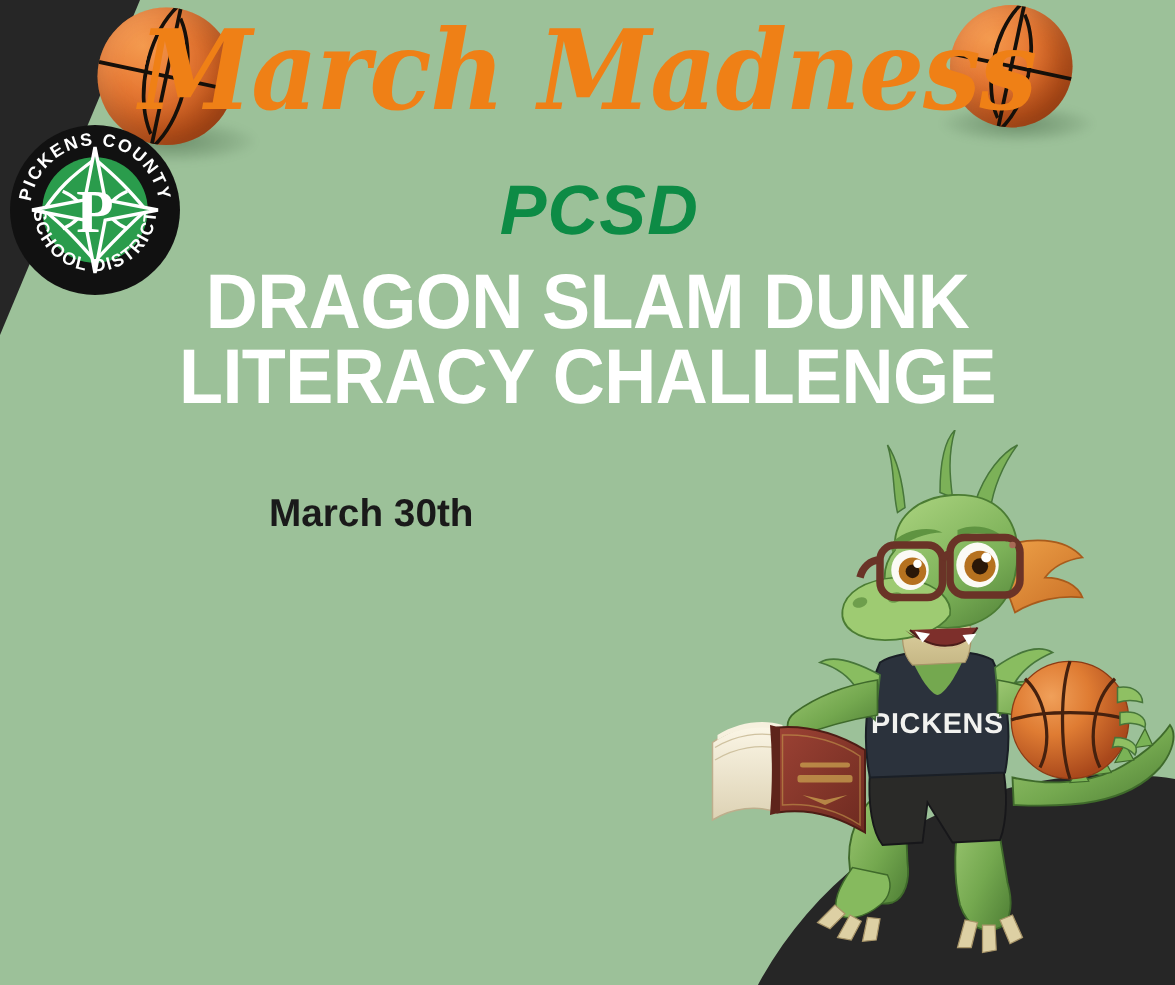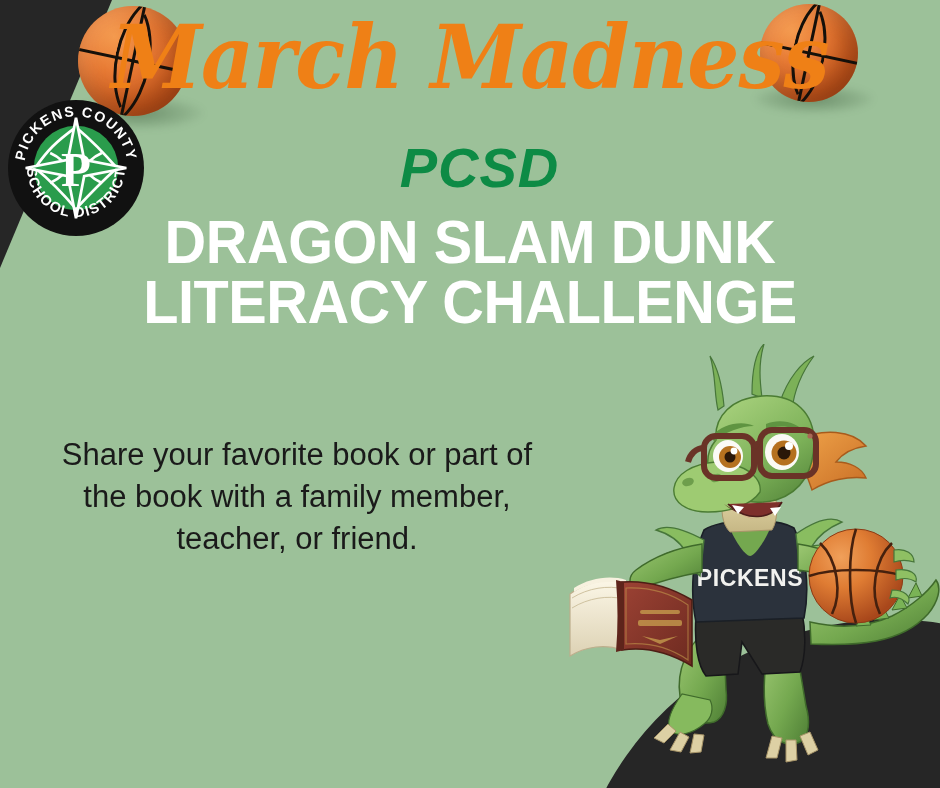--- a/index.html
+++ b/index.html
@@ -177,25 +177,21 @@
     </text>
   </svg>
 
   <div class="march-madness">March Madness</div>
   <div class="pcsd">PCSD</div>
   <div class="headline">
     <span class="l1">DRAGON SLAM DUNK</span>
     <span class="l2">LITERACY CHALLENGE</span>
   </div>
 
-  <div class="body-copy">
-    <span>Share your favorite book or part of</span>
-    <span>the book with a family member,</span>
-    <span>teacher, or friend.</span>
-  </div>
+  <div class="date-line">March 30th</div>
 
   <svg id="dragon" viewBox="0 0 392 430">
     <defs>
       <linearGradient id="bodyG" x1="0" y1="0" x2="1" y2="1">
         <stop offset="0%" stop-color="#9dc873"></stop>
         <stop offset="55%" stop-color="#74a84f"></stop>
         <stop offset="100%" stop-color="#4e7e35"></stop>
       </linearGradient>
       <linearGradient id="headG" x1="0.2" y1="0" x2="0.9" y2="1">
         <stop offset="0%" stop-color="#a8d17d"></stop>

